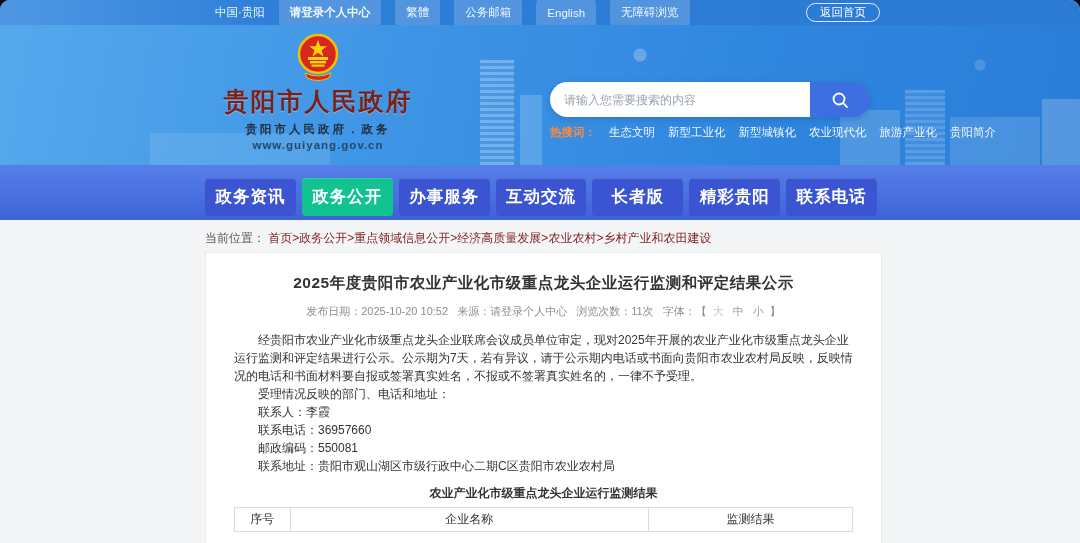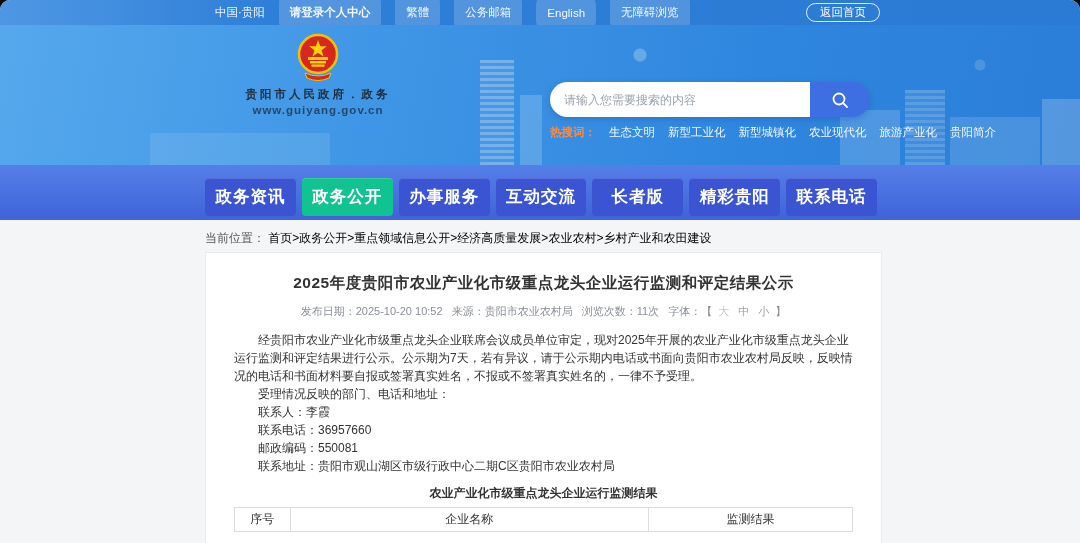--- a/index.html
+++ b/index.html
@@ -85,21 +85,21 @@
     border-radius:4px; cursor:pointer; letter-spacing:1px;
     box-shadow:inset 0 1px 0 rgba(255,255,255,0.15);
     margin-top:8px;
   }
   .nav-tab.active { background:#12c392; }
 
   
   .content { position:absolute; left:0; top:220px; width:1080px; height:323px; background:#f4f5f7; }
   .breadcrumb { position:absolute; left:205px; top:10px; font-size:12px; color:#555; }
   .breadcrumb .bc-label { color:#555; }
-  .breadcrumb .bc-path { color:#000000; cursor:pointer; }
+  .breadcrumb .bc-path { color:#7f1d1d; cursor:pointer; }
 
   .card {
     position:absolute; left:205px; top:32px; width:677px; height:600px;
     background:#fff; border:1px solid #e9eaec; padding:0 28px;
   }
   .art-title { text-align:center; font-size:15.5px; font-weight:bold; color:#333; margin-top:20px; letter-spacing:0.5px; }
   .art-meta { text-align:center; font-size:11px; color:#8a8f96; margin-top:10px; white-space:nowrap; }
   .art-meta span { margin:0 3px; }
   .fs-big { color:#c4c7cb; cursor:pointer; }
   .fs-mid { color:#9aa0a6; cursor:pointer; }
@@ -144,20 +144,21 @@
 
     <div class="logo-block">
       <svg class="emblem" width="46" height="50" viewBox="0 0 46 50">
         <circle cx="23" cy="21" r="19" fill="#d6281e" stroke="#f2c200" stroke-width="2.5"></circle>
         <polygon fill="#ffd400" points="23,7 25.2,13.2 31.8,13.3 26.6,17.2 28.5,23.5 23,19.7 17.5,23.5 19.4,17.2 14.2,13.3 20.8,13.2"></polygon>
         <rect x="13" y="24" width="20" height="3" fill="#ffd400"></rect>
         <rect x="15" y="28" width="16" height="2.4" fill="#ffd400"></rect>
         <rect x="16.5" y="31.5" width="13" height="2.2" fill="#ffd400"></rect>
         <path d="M10 40 Q23 46 36 40 L34 45 Q23 50 12 45 Z" fill="#d6281e" stroke="#f2c200" stroke-width="1"></path>
       </svg>
+      <div class="site-title">贵阳市人民政府</div>
       <div class="site-subtitle">贵阳市人民政府．政务</div>
       <div class="site-url">www.guiyang.gov.cn</div>
     </div>
 
     <div class="search-block">
       <div class="search-bar">
         <input class="search-input" type="text" placeholder="请输入您需要搜索的内容" style="">
         <button class="search-btn">
           <svg width="20" height="20" viewBox="0 0 20 20">
             <circle cx="9" cy="9" r="5.5" fill="none" stroke="#fff" stroke-width="1.8"></circle>
@@ -192,21 +193,21 @@
   <div class="content">
     <div class="breadcrumb">
       <span class="bc-label">当前位置：</span>
       <span class="bc-path">首页&gt;政务公开&gt;重点领域信息公开&gt;经济高质量发展&gt;农业农村&gt;乡村产业和农田建设</span>
     </div>
 
     <div class="card">
       <div class="art-title">2025年度贵阳市农业产业化市级重点龙头企业运行监测和评定结果公示</div>
       <div class="art-meta">
         <span>发布日期：2025-10-20 10:52</span>
-        <span>来源：贵阳市农业农村局</span>
+        <span>来源：请登录个人中心</span>
         <span>浏览次数：11次</span>
         <span>字体：【</span><span class="fs-big">大</span>
         <span class="fs-mid">中</span>
         <span class="fs-small">小</span><span>】</span>
       </div>
 
       <div class="art-body">
         <p>经贵阳市农业产业化市级重点龙头企业联席会议成员单位审定，现对2025年开展的农业产业化市级重点龙头企业运行监测和评定结果进行公示。公示期为7天，若有异议，请于公示期内电话或书面向贵阳市农业农村局反映，反映情况的电话和书面材料要自报或签署真实姓名，不报或不签署真实姓名的，一律不予受理。</p>
         <p>受理情况反映的部门、电话和地址：</p>
         <p>联系人：李霞</p>

